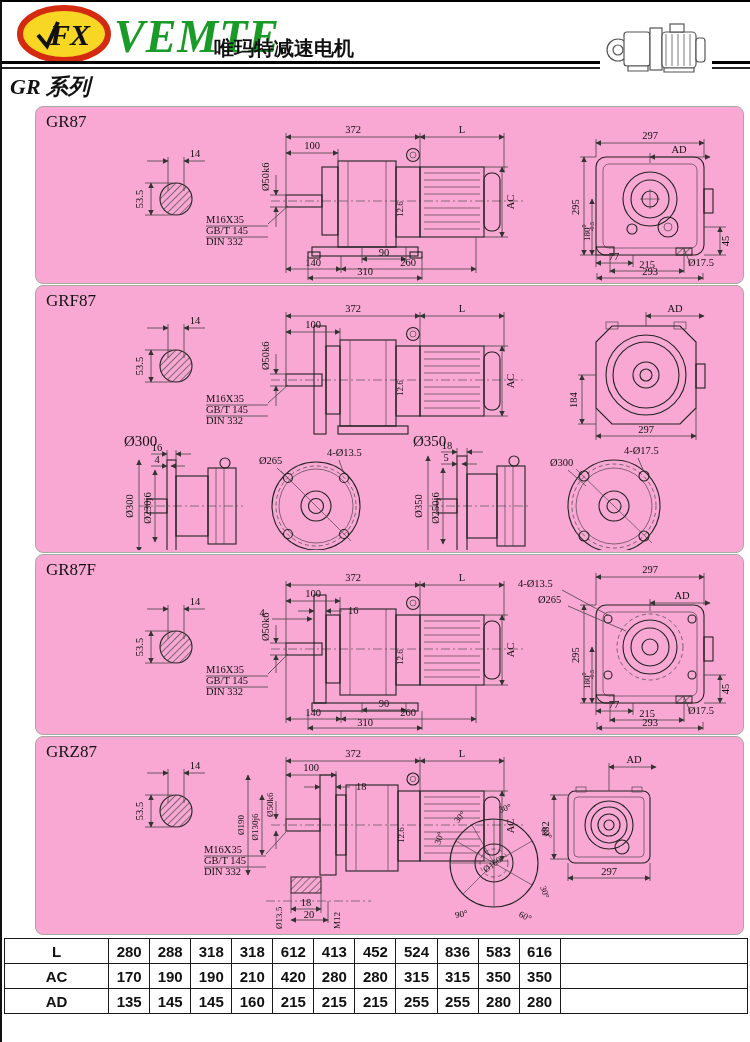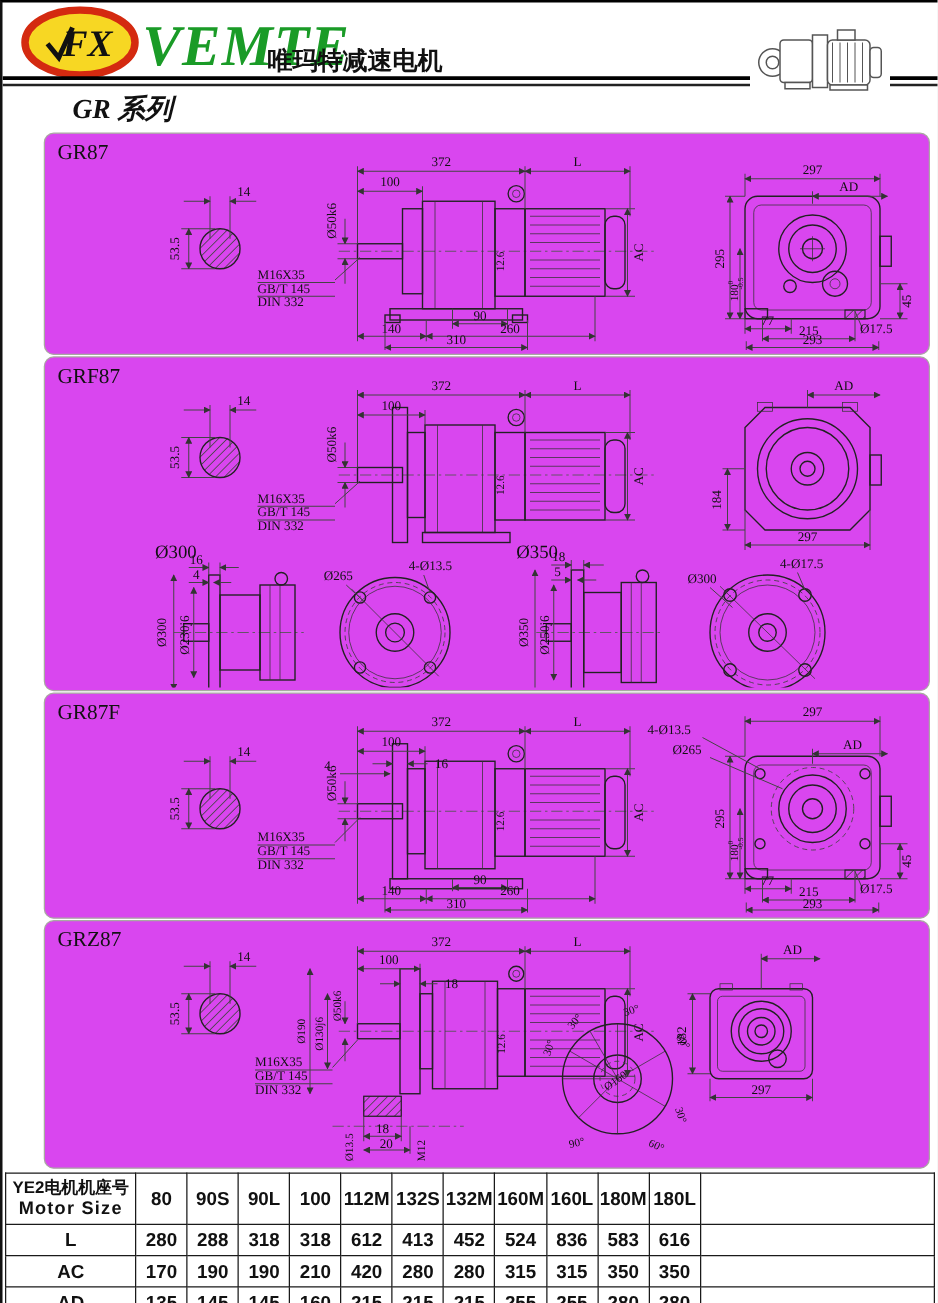--- a/index.html
+++ b/index.html
@@ -6,24 +6,24 @@
   .page{position:relative;width:750px;height:1042px;background:#ffffff;margin:0 auto;
         border-left:2px solid #111;border-right:3px solid #111;border-top:2px solid #000;
         font-family:"Liberation Serif", serif;overflow:hidden;}
   .rule1{position:absolute;left:0;top:59px;width:750px;height:3px;background:#000;}
   .rule2{position:absolute;left:0;top:65px;width:750px;height:2px;background:#222;}
   .brand{position:absolute;left:112px;top:8px;font-family:"Liberation Serif",serif;
          font-style:italic;font-weight:700;font-size:46px;color:#1a9b27;letter-spacing:1px;}
   .subtitle{position:absolute;left:212px;top:33px;font-family:"Liberation Sans",sans-serif;
          font-weight:700;font-size:20px;color:#111;}
   .series{position:absolute;left:8px;top:70px;font-family:"Liberation Serif",serif;
-         font-style:italic;font-weight:700;font-size:22px;color:#111;margin-left:48px;}
+         font-style:italic;font-weight:700;font-size:22px;color:#111;}
   .logo{position:absolute;left:14px;top:3px;}
   .machine-thumb{position:absolute;left:598px;top:8px;background:#fff;}
-  .secbox{position:absolute;left:33px;width:707px;border:1px solid #a9a9a2;border-radius:8px;background:#d946ef;}
+  .secbox{position:absolute;left:33px;width:707px;border:1px solid #a9a9a2;border-radius:8px;background:#f9a8d4;}
   .sectitle{position:absolute;left:10px;top:5px;font-size:17px;color:#111;font-family:"Liberation Serif",serif;}
   .flangetitle{font-size:15px;}
   svg{display:block;}
   svg text{font-family:"Liberation Serif",serif;fill:#111;}
   .d{font-size:10.5px;}
   .ds{font-size:9px;}
   .ol{stroke:#222;stroke-width:1.1;fill:none;}
   .ol2{stroke:#333;stroke-width:0.6;fill:none;}
   .dl{stroke:#444;stroke-width:0.8;fill:none;}
   .cl{stroke:#555;stroke-width:0.7;stroke-dasharray:9 3 2 3;fill:none;}
@@ -660,38 +660,20 @@
         <col style="width:41px">
         <col style="width:41px">
         <col style="width:41px">
       <col style="width:41px">
         <col style="width:41px">
         <col style="width:41px">
         <col style="width:41px">
       <col style="width:187px">
     </colgroup>
     <tbody>
-        <tr class="hd">
-      <td class="rowhead">
-        <div class="cn">YE2电机机座号</div>
-        <div class="en">Motor Size</div>
-      </td>
-      <td>80</td>
-      <td>90S</td>
-      <td>90L</td>
-      <td>100</td>
-      <td>112M</td>
-      <td>132S</td>
-      <td>132M</td>
-      <td>160M</td>
-      <td>160L</td>
-      <td>180M</td>
-      <td>180L</td>
-      <td></td>
-    </tr>
     <tr class="dr">
       <td>L</td>
       <td>280</td>
       <td>288</td>
       <td>318</td>
       <td>318</td>
       <td>612</td>
       <td>413</td>
       <td>452</td>
       <td>524</td>

